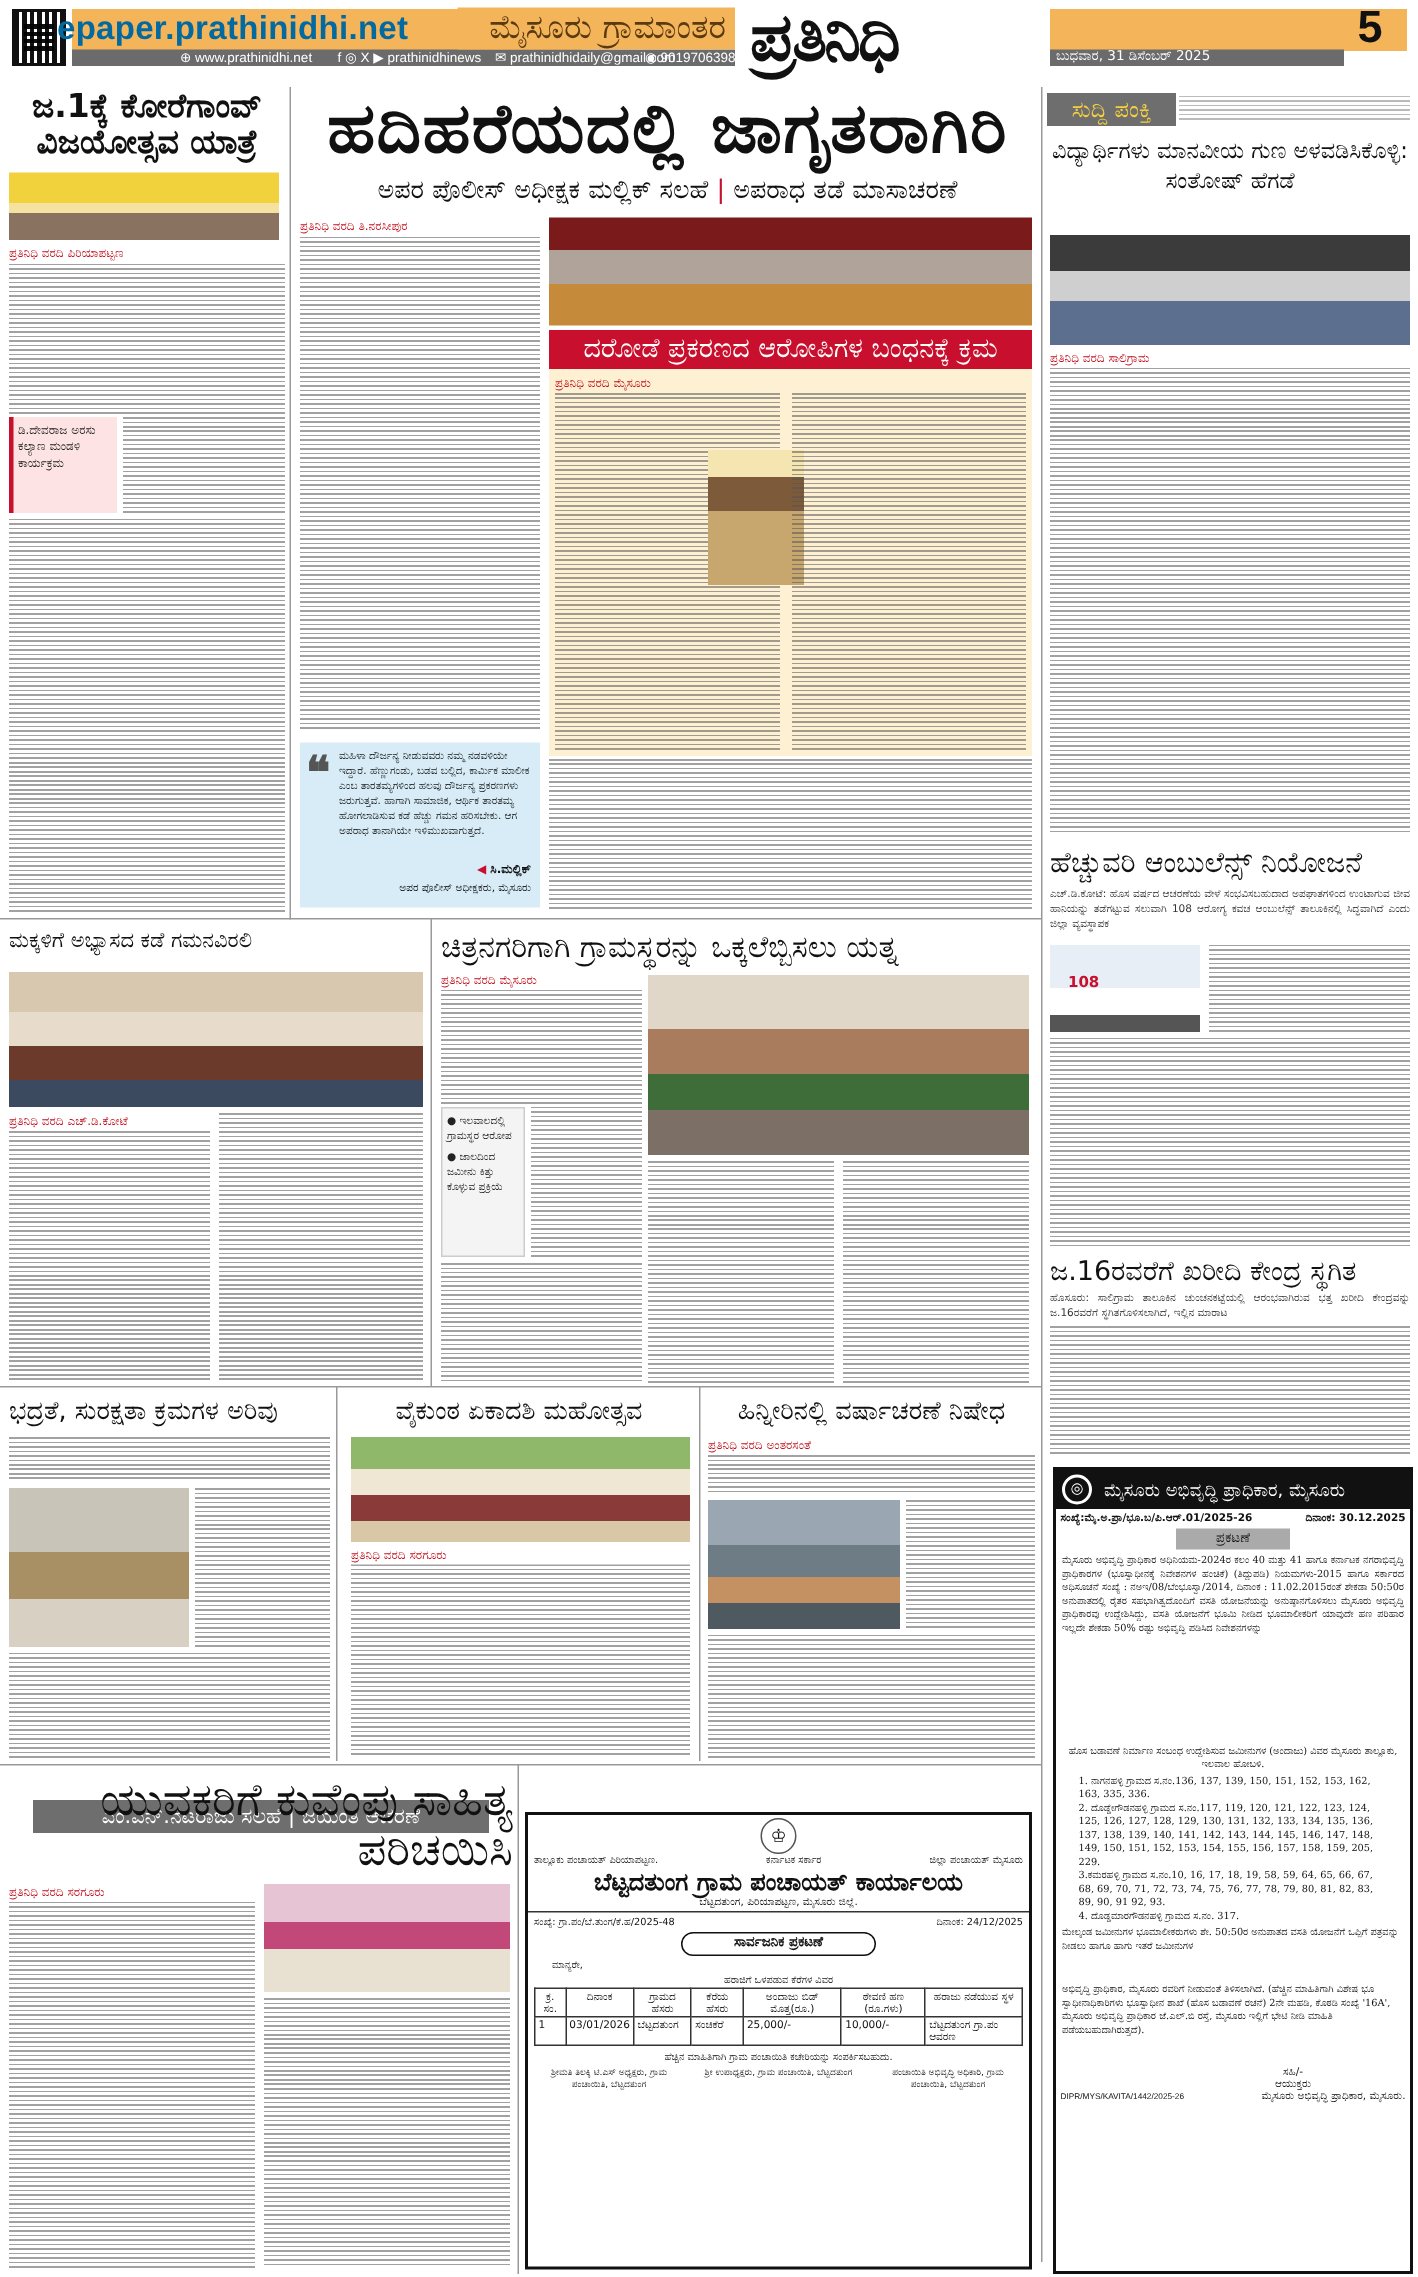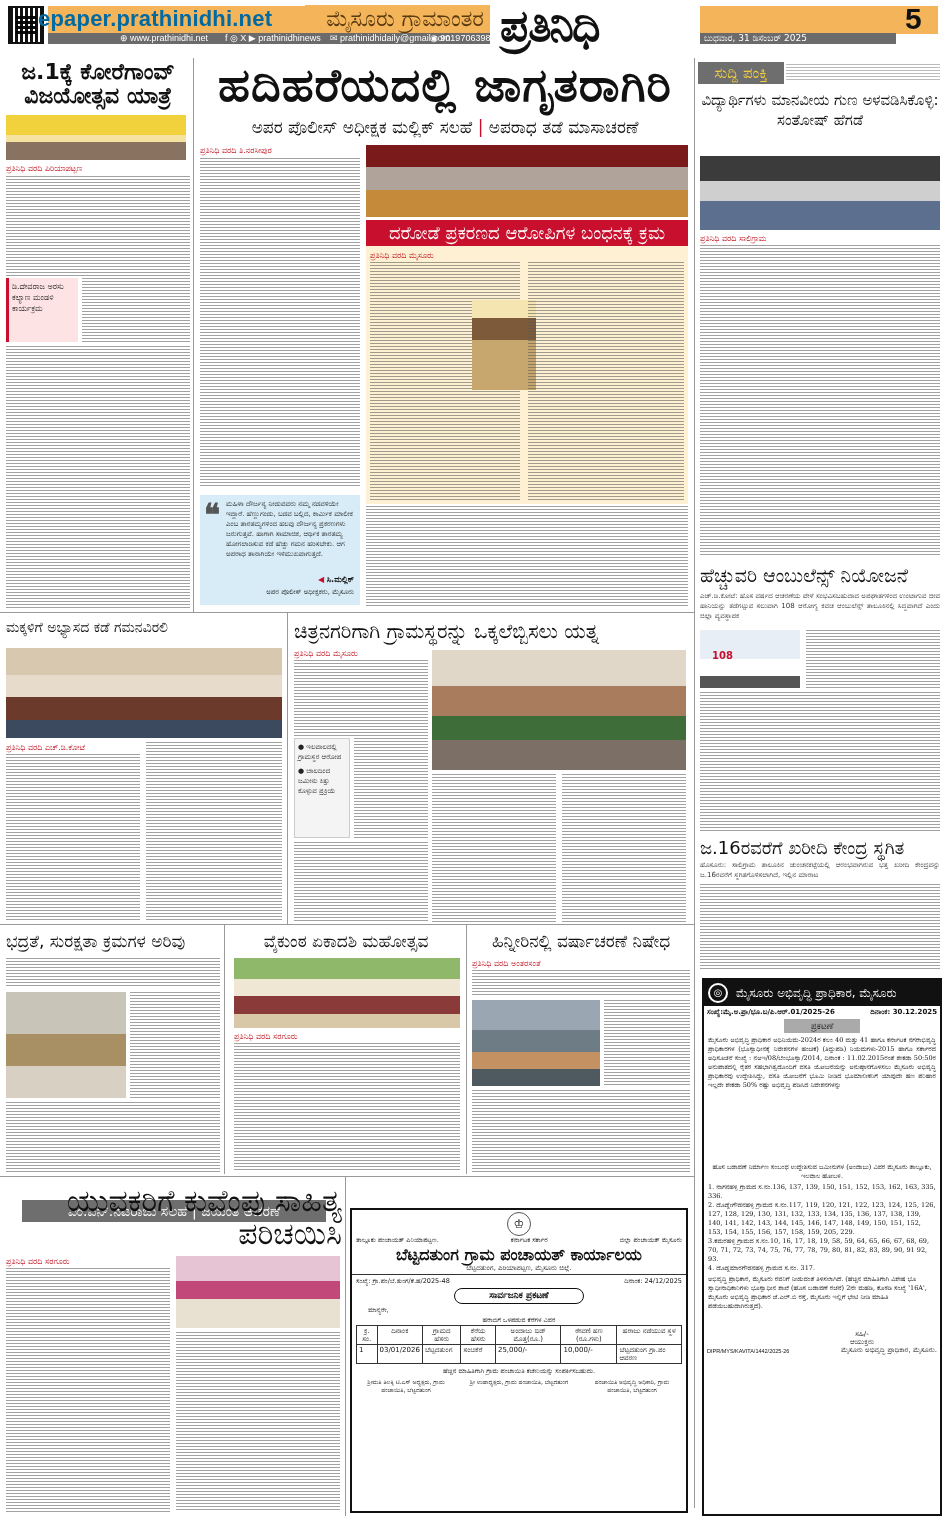--- a/index.html
+++ b/index.html
@@ -113,26 +113,27 @@
     <span style="width:20px;height:20px;border-radius:50%;border:2px solid #fff;display:inline-block;text-align:center;font-size:10px;line-height:16px">◎</span>
     <span style="font:12px 'DejaVu Sans',sans-serif">ಮೈಸೂರು ಅಭಿವೃದ್ಧಿ ಪ್ರಾಧಿಕಾರ, ಮೈಸೂರು</span>
   </div>
   <div style="display:flex;justify-content:space-between;font:bold 7px 'DejaVu Sans',sans-serif;padding:2px 3px">
     <span>ಸಂಖ್ಯೆ:ಮೈ.ಅ.ಪ್ರಾ/ಭೂ.ಬ/ಪಿ.ಆರ್.01/2025-26</span>
     <span>ದಿನಾಂಕ: 30.12.2025</span>
   </div>
   <div style="margin:1px auto;width:76px;height:14px;background:#aaa;text-align:center;font:9px 'DejaVu Sans',sans-serif;line-height:14px">ಪ್ರಕಟಣೆ</div>
   <div style="padding:2px 4px;font:6.5px/9px 'DejaVu Serif',serif;text-align:justify;height:128px;overflow:hidden">ಮೈಸೂರು ಅಭಿವೃದ್ಧಿ ಪ್ರಾಧಿಕಾರ ಅಧಿನಿಯಮ-2024ರ ಕಲಂ 40 ಮತ್ತು 41 ಹಾಗೂ ಕರ್ನಾಟಕ ನಗರಾಭಿವೃದ್ಧಿ ಪ್ರಾಧಿಕಾರಗಳ (ಭೂಸ್ವಾಧೀನಕ್ಕೆ ನಿವೇಶನಗಳ ಹಂಚಿಕೆ) (ತಿದ್ದುಪಡಿ) ನಿಯಮಗಳು-2015 ಹಾಗೂ ಸರ್ಕಾರದ ಅಧಿಸೂಚನೆ ಸಂಖ್ಯೆ : ನಅಇ/08/ಬೆಂಭೂಸ್ವಾ/2014, ದಿನಾಂಕ : 11.02.2015ರಂತೆ ಶೇಕಡಾ 50:50ರ ಅನುಪಾತದಲ್ಲಿ ರೈತರ ಸಹಭಾಗಿತ್ವದೊಂದಿಗೆ ವಸತಿ ಯೋಜನೆಯನ್ನು ಅನುಷ್ಠಾನಗೊಳಿಸಲು ಮೈಸೂರು ಅಭಿವೃದ್ಧಿ ಪ್ರಾಧಿಕಾರವು ಉದ್ದೇಶಿಸಿದ್ದು, ವಸತಿ ಯೋಜನೆಗೆ ಭೂಮಿ ನೀಡಿದ ಭೂಮಾಲೀಕರಿಗೆ ಯಾವುದೇ ಹಣ ಪರಿಹಾರ ಇಲ್ಲದೇ ಶೇಕಡಾ 50% ರಷ್ಟು ಅಭಿವೃದ್ಧಿ ಪಡಿಸಿದ ನಿವೇಶನಗಳನ್ನು</div>
   <div style="padding:1px 4px;font:6.5px/9px 'DejaVu Serif',serif;text-align:center;height:20px;overflow:hidden">ಹೊಸ ಬಡಾವಣೆ ನಿರ್ಮಾಣ ಸಂಬಂಧ ಉದ್ದೇಶಿಸುವ ಜಮೀನುಗಳ (ಅಂದಾಜು) ವಿವರ ಮೈಸೂರು ತಾಲ್ಲೂಕು, ಇಲವಾಲ ಹೋಬಳಿ.</div>
-  <div style="padding:1px 4px;font:6.5px/9px 'DejaVu Serif',serif">
+  <div style="padding:1px 15px;font:6.5px/9px 'DejaVu Serif',serif">
     <div>1. ನಾಗನಹಳ್ಳಿ ಗ್ರಾಮದ ಸ.ನಂ.136, 137, 139, 150, 151, 152, 153, 162, 163, 335, 336.</div>
     <div>2. ದೊಡ್ಡೇಗೌಡನಹಳ್ಳಿ ಗ್ರಾಮದ ಸ.ನಂ.117, 119, 120, 121, 122, 123, 124, 125, 126, 127, 128, 129, 130, 131, 132, 133, 134, 135, 136, 137, 138, 139, 140, 141, 142, 143, 144, 145, 146, 147, 148, 149, 150, 151, 152, 153, 154, 155, 156, 157, 158, 159, 205, 229.</div>
     <div>3.ಕಮರಹಳ್ಳಿ ಗ್ರಾಮದ ಸ.ನಂ.10, 16, 17, 18, 19, 58, 59, 64, 65, 66, 67, 68, 69, 70, 71, 72, 73, 74, 75, 76, 77, 78, 79, 80, 81, 82, 83, 89, 90, 91 92, 93.</div>
     <div>4. ದೊಡ್ಡಮಾರಗೌಡನಹಳ್ಳಿ ಗ್ರಾಮದ ಸ.ನಂ. 317.</div>
   </div>
+  <div style="padding:1px 4px;font:6.5px/9px 'DejaVu Serif',serif;height:38px;overflow:hidden">ಮೇಲ್ಕಂಡ ಜಮೀನುಗಳ ಭೂಮಾಲೀಕರುಗಳು ಶೇ. 50:50ರ ಅನುಪಾತದ ವಸತಿ ಯೋಜನೆಗೆ ಒಪ್ಪಿಗೆ ಪತ್ರವನ್ನು ನೀಡಲು ಹಾಗೂ ಹಾಗು ಇತರೆ ಜಮೀನುಗಳ</div>
   <div style="padding:1px 4px;font:6.5px/9px 'DejaVu Serif',serif;height:56px;overflow:hidden">ಅಭಿವೃದ್ಧಿ ಪ್ರಾಧಿಕಾರ, ಮೈಸೂರು ರವರಿಗೆ ನೀಡುವಂತೆ ತಿಳಿಸಲಾಗಿದೆ. (ಹೆಚ್ಚಿನ ಮಾಹಿತಿಗಾಗಿ ವಿಶೇಷ ಭೂ ಸ್ವಾಧೀನಾಧಿಕಾರಿಗಳು ಭೂಸ್ವಾಧೀನ ಶಾಖೆ (ಹೊಸ ಬಡಾವಣೆ ರಚನೆ) 2ನೇ ಮಹಡಿ, ಕೊಠಡಿ ಸಂಖ್ಯೆ '16A', ಮೈಸೂರು ಅಭಿವೃದ್ಧಿ ಪ್ರಾಧಿಕಾರ ಜೆ.ಎಲ್.ಬಿ ರಸ್ತೆ, ಮೈಸೂರು ಇಲ್ಲಿಗೆ ಭೇಟಿ ನೀಡಿ ಮಾಹಿತಿ ಪಡೆಯಬಹುದಾಗಿರುತ್ತದೆ).</div>
   <div style="text-align:center;font:7px 'DejaVu Sans',sans-serif;margin-left:80px">ಸಹಿ/-</div>
   <div style="text-align:center;font:7px 'DejaVu Sans',sans-serif;margin-left:80px">ಆಯುಕ್ತರು</div>
   <div style="display:flex;justify-content:space-between;align-items:flex-end;padding:0 3px">
     <span style="font:5.5px 'Liberation Sans',sans-serif">DIPR/MYS/KAVITA/1442/2025-26</span>
     <span style="font:7px 'DejaVu Sans',sans-serif">ಮೈಸೂರು ಅಭಿವೃದ್ಧಿ ಪ್ರಾಧಿಕಾರ, ಮೈಸೂರು.</span>
   </div>
 </div>
 
 <div class="abs hl" style="left:6px;top:620px;width:278px;font-size:14px;font-weight:normal">ಮಕ್ಕಳಿಗೆ ಅಭ್ಯಾಸದ ಕಡೆ ಗಮನವಿರಲಿ</div>

